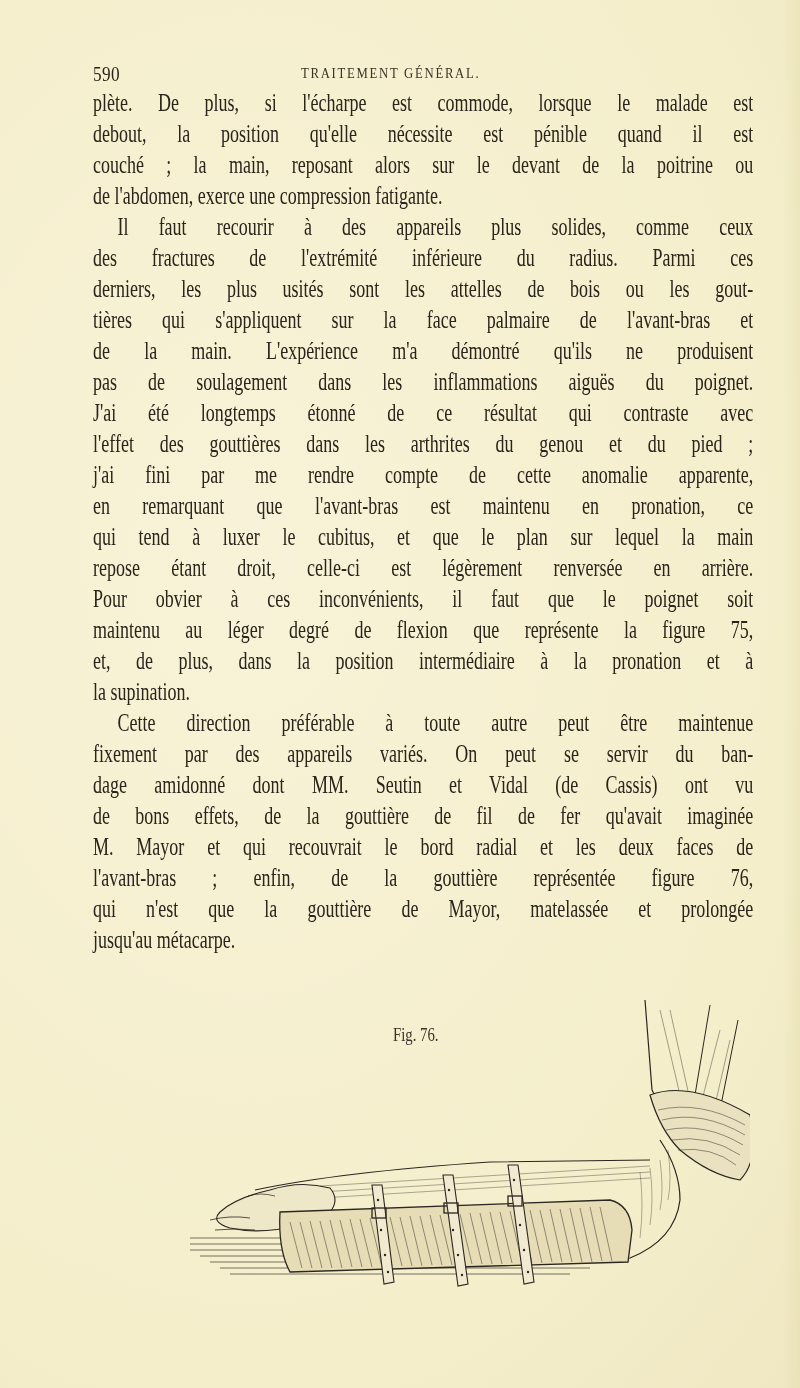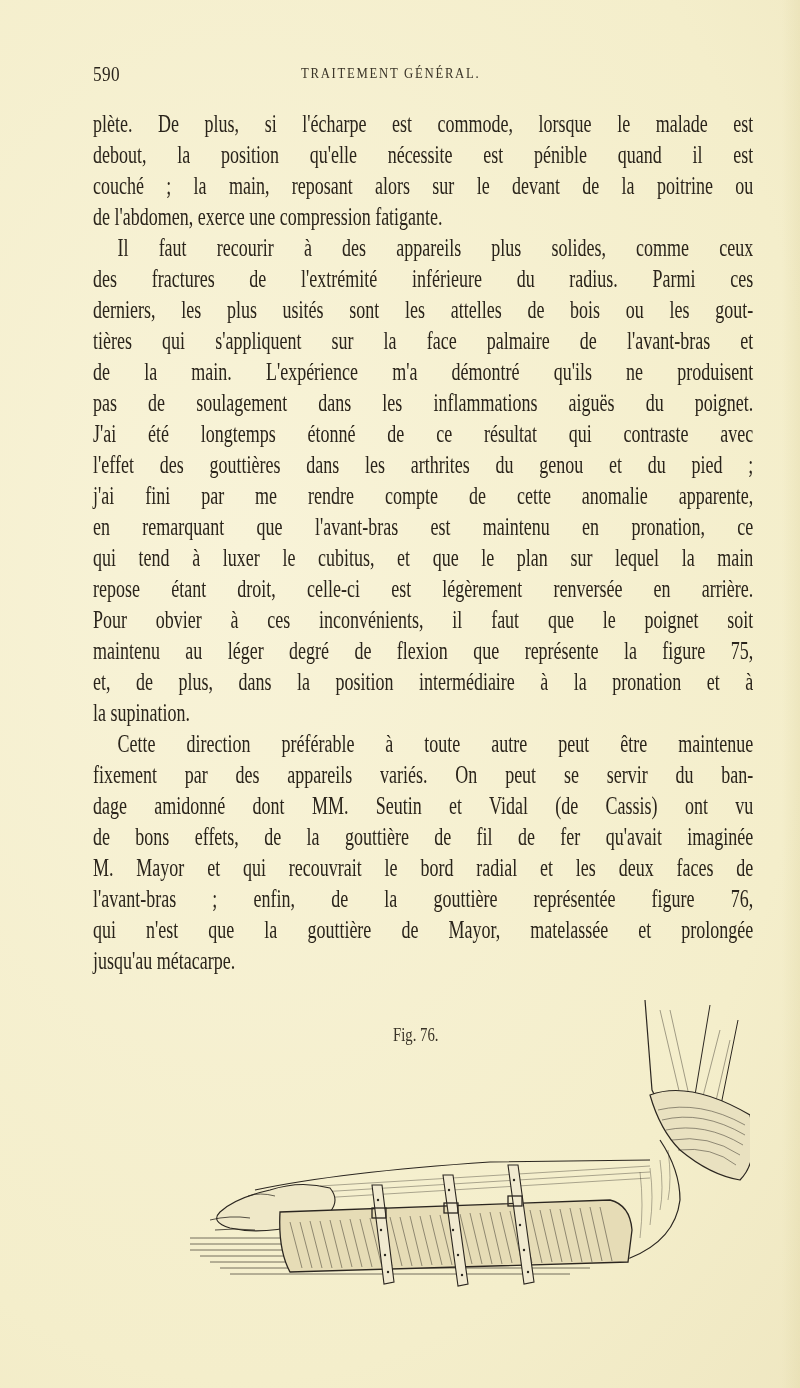--- a/index.html
+++ b/index.html
@@ -27,21 +27,21 @@
   .page-number {
     position: absolute; left: 0; top: 0;
     font-size: 21px; letter-spacing: 0.5px; transform: scaleX(0.82); transform-origin: left;
   }
   .running-title {
     position: absolute; left: 208px; top: 3px;
     font-size: 15px; letter-spacing: 2px; transform: scaleX(0.85); transform-origin: left;
     color: #3a3428;
   }
   .body-text {
-    position: absolute; left: 93px; top: 108px; width: 660px;
+    position: absolute; left: 93px; top: 87px; width: 660px;
   }
   .line {
     height: 31px; line-height: 31px;
     font-size: 25px; white-space: nowrap;
     transform: scaleX(0.72); transform-origin: left;
     width: 917px;
     text-align: justify; text-align-last: justify;
   }
   .line.last { text-align-last: left; }
   .line.indent { padding-left: 34px; box-sizing: border-box; }

